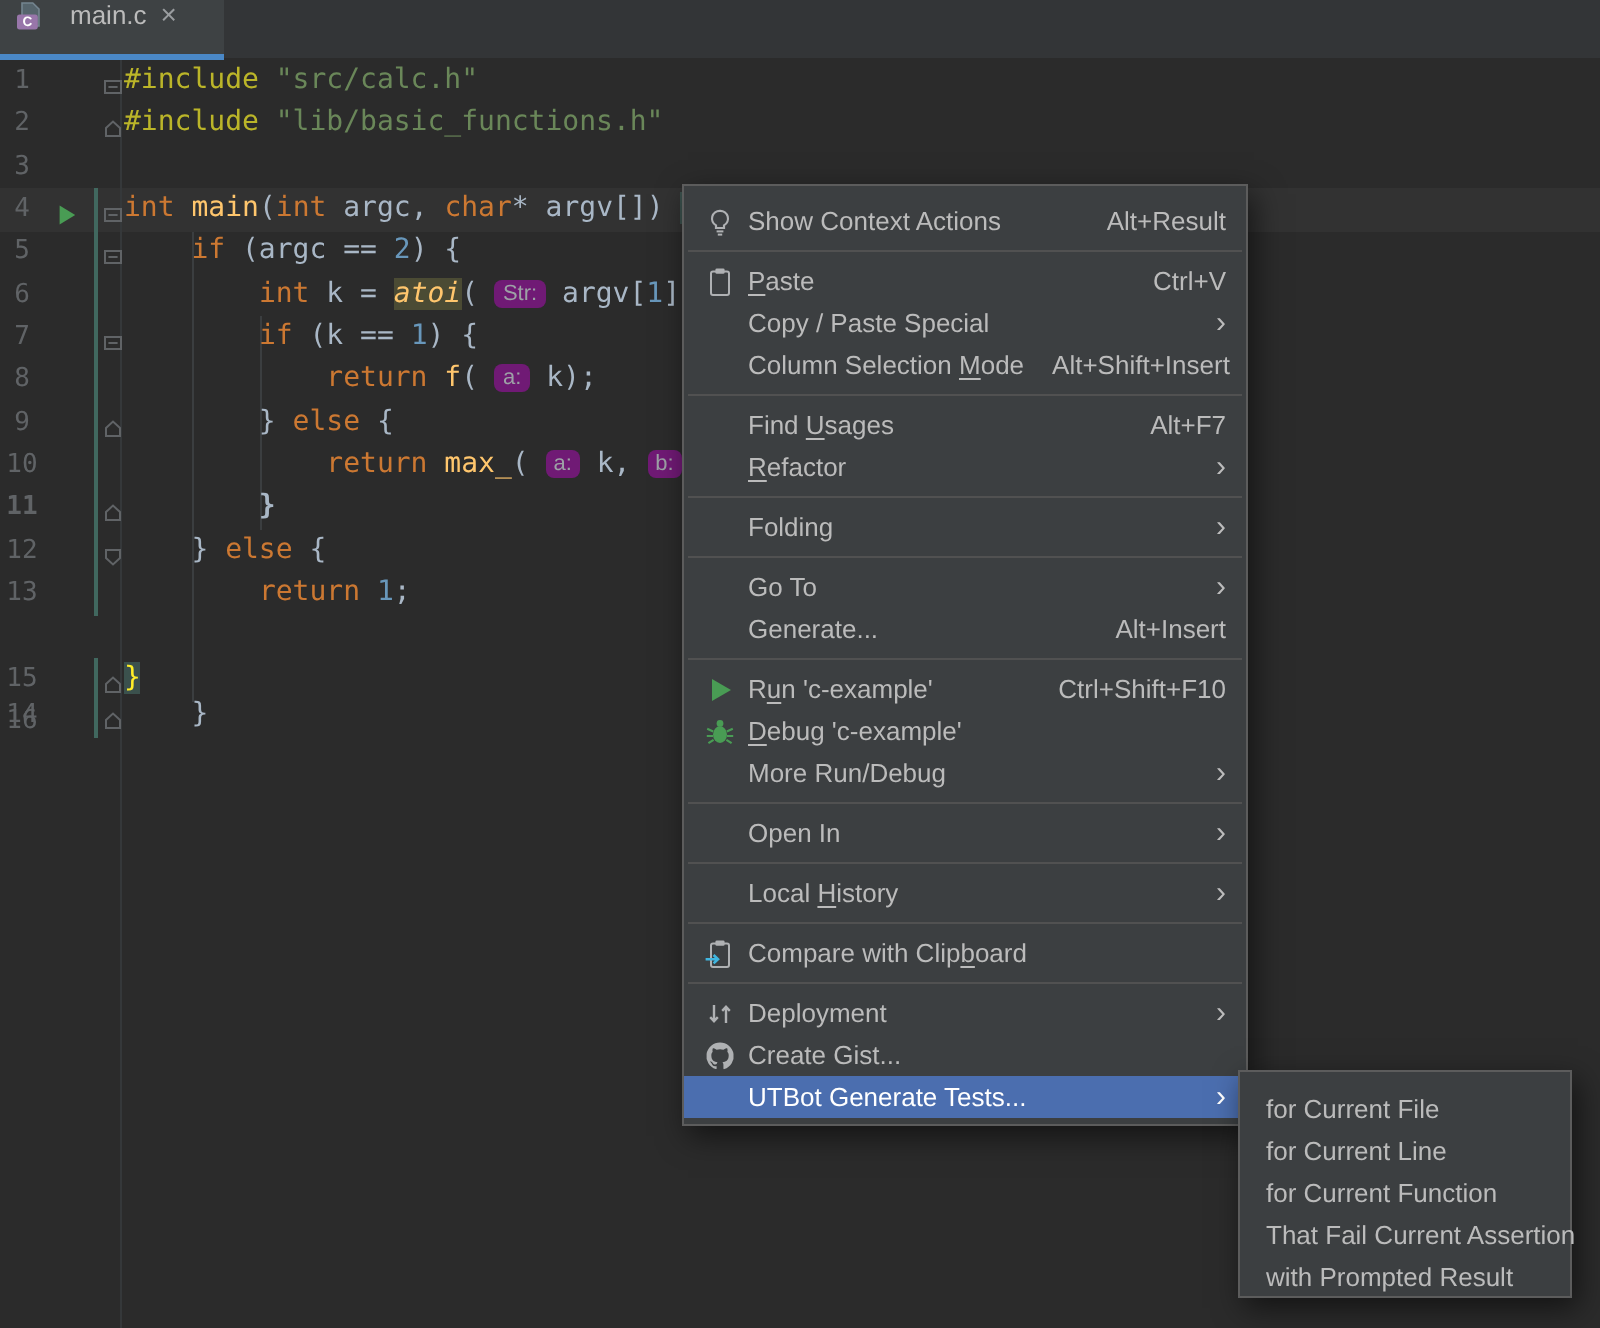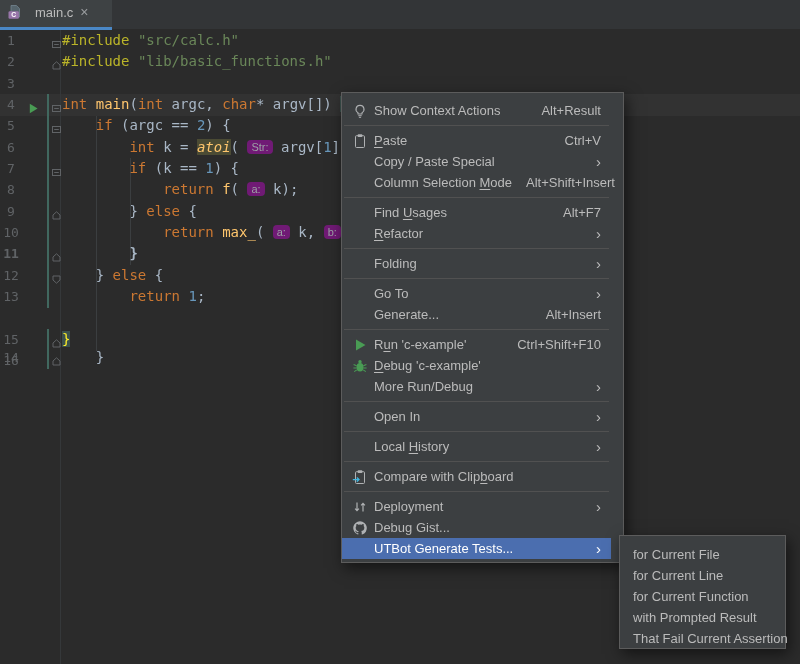--- a/index.html
+++ b/index.html
@@ -3,21 +3,21 @@
 <meta charset="utf-8">
 <style>
   * { margin:0; padding:0; box-sizing:border-box; }
   html,body { width:800px; height:664px; overflow:hidden; background:#2B2B2B;
               font-family:"Liberation Sans", sans-serif; }
 
   
   .tabbar { position:absolute; left:0; top:0; width:800px; height:30px;
             background:#333537; border-bottom:1px solid #2B2B2B; }
   .tab { position:absolute; left:0; top:0; height:30px; width:112px;
-         background:#3E4244; display:flex; align-items:center; padding:0 8px 3px 7px;
+         background:#3E4244; display:flex; align-items:flex-start; padding:0 8px 3px 7px;
          border-bottom:3px solid #4A88C7; cursor:default; }
   .tab-title { color:#BBBBBB; font-size:13px; margin:0 7px 0 6px; }
   .tab-close { color:#9A9DA0; font-size:14px; line-height:14px; }
 
   
   .editor { position:absolute; left:0; top:30px; width:800px; height:634px;
             font-family:"DejaVu Sans Mono", monospace; font-size:14px; }
   .cur-line { position:absolute; left:0; width:800px; height:22px; background:#323232; }
   .gutter-border { position:absolute; left:60px; top:0; width:1px; height:634px; background:#35383A; }
   .indent-guide { position:absolute; width:1px; background:#3B3E40; }
@@ -31,21 +31,21 @@
   .seg-s { color:#6A8759; } .seg-n { color:#6897BB; } .seg-d { color:#BBB529; }
   .seg-hlid { color:#FFC66D; background:#4B4B34;font-style:italic; }
   .seg-hlbrace { color:#FFEF28; background:#3B514D; }
   .seg-hint { display:inline-block; background:#701a75; color:#9DA1A6; border-radius:4px;
               font-family:"Liberation Sans", sans-serif; font-size:11px; line-height:14px;
               padding:0 4px; vertical-align:1px; }
 
   
   .menu { position:absolute; background:#3C3F41; border:1px solid #5C5C5C;
           box-shadow:3px 5px 14px rgba(0,0,0,0.55); font-size:13px; color:#BBBBBB; z-index:10; }
-  #context-menu { left:341px; top:92px; width:283px; padding:7px 12px 3px 0; }
+  #context-menu { left:341px; top:92px; width:283px; padding:7px 0 3px 0; }
   #utbot-submenu { left:619px; top:535px; width:167px; padding:5px 0 2px 0; z-index:11; }
   .menu-item { height:21px; display:flex; align-items:center; padding:0 10px; cursor:default; }
   .menu-item.selected { background:#4B6EAF; color:#FFFFFF; }
   .mi-icon { width:16px; height:16px; margin-right:6px; flex:0 0 16px; }
   .mi-label { white-space:nowrap; }
   .mi-label u { text-decoration:underline; text-underline-offset:2px; }
   .mi-space { flex:1 1 auto; }
   .mi-shortcut { white-space:nowrap; padding-left:14px; }
   .mi-arrow { font-size:15px; line-height:15px; padding-left:14px; color:#BBBBBB; }
   .menu-item.selected .mi-arrow { color:#FFFFFF; }
@@ -241,21 +241,21 @@
           <path d="M11 12.5v-8M9.1 6.4 11 4.4l1.9 2" fill="none" stroke="#AFB1B3" stroke-width="1.2"></path>
         </svg></span>
       <span class="mi-label">Deployment</span>
       <span class="mi-space"></span>
       <span class="mi-arrow">›</span>
     </div>
     <div class="menu-item">
       <span class="mi-icon"><svg width="16" height="16" viewBox="0 0 16 16">
           <path fill="#AFB1B3" d="M8 1.3a6.8 6.8 0 0 0-2.15 13.25c.34.06.46-.15.46-.33v-1.15c-1.89.41-2.29-.91-2.29-.91-.31-.79-.76-1-.76-1-.62-.42.05-.41.05-.41.68.05 1.04.7 1.04.7.61 1.04 1.6.74 1.99.57.06-.44.24-.74.43-.91-1.51-.17-3.1-.76-3.1-3.36 0-.74.27-1.35.7-1.82-.07-.17-.3-.86.07-1.8 0 0 .57-.18 1.87.7a6.5 6.5 0 0 1 3.4 0c1.3-.88 1.87-.7 1.87-.7.37.94.14 1.63.07 1.8.43.47.7 1.08.7 1.82 0 2.61-1.59 3.19-3.11 3.35.25.21.47.63.47 1.27v1.86c0 .18.12.4.46.33A6.8 6.8 0 0 0 8 1.3Z"></path>
         </svg></span>
-      <span class="mi-label">Debug Gist...</span>
+      <span class="mi-label">Create Gist...</span>
       <span class="mi-space"></span>
     </div>
     <div class="menu-item selected">
       <span class="mi-icon"></span>
       <span class="mi-label">UTBot Generate Tests...</span>
       <span class="mi-space"></span>
       <span class="mi-arrow">›</span>
     </div>
   </div>
 
@@ -263,18 +263,18 @@
     <div class="submenu-item">
       <span class="mi-label">for Current File</span>
     </div>
     <div class="submenu-item">
       <span class="mi-label">for Current Line</span>
     </div>
     <div class="submenu-item">
       <span class="mi-label">for Current Function</span>
     </div>
     <div class="submenu-item">
+      <span class="mi-label">That Fail Current Assertion</span>
+    </div>
+    <div class="submenu-item">
       <span class="mi-label">with Prompted Result</span>
     </div>
-    <div class="submenu-item">
-      <span class="mi-label">That Fail Current Assertion</span>
-    </div>
   </div>
 
 </body></html>

